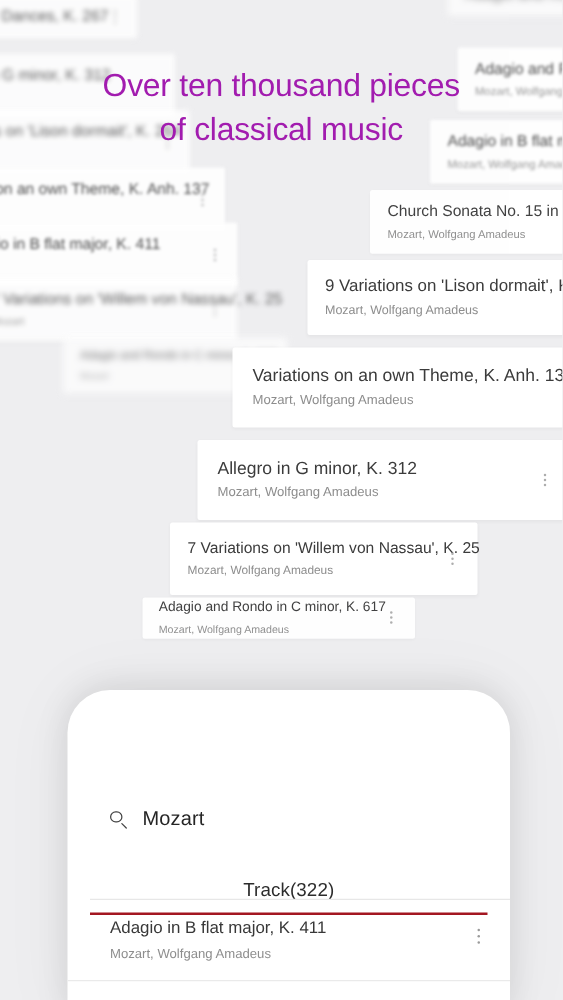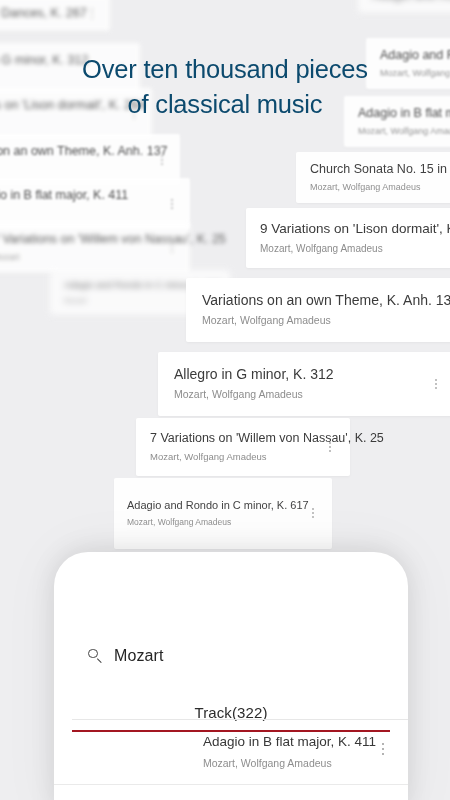--- a/index.html
+++ b/index.html
@@ -87,21 +87,21 @@
   .headline {
     position: absolute;
     left: 0;
     top: 52px;
     width: 450px;
     text-align: center;
     font-size: 25.5px;
     line-height: 1.38;
     font-weight: 300;
     letter-spacing: -0.2px;
-    color: #0c4a6e;
+    color: #a21caf;
     z-index: 40;
     white-space: pre-line;
   }
 
   
   .phone {
     position: absolute;
     left: 54px;
     top: 552px;
     width: 354px;
@@ -185,21 +185,21 @@
   }
   .track-row {
     position: relative;
     padding: 13px 18px 12px 34px;
     border-top: 1px solid #eaeaea;
     display: flex;
     align-items: flex-start;
     justify-content: space-between;
     box-sizing: border-box;
   }
-  .track-row:first-child { border-top: none; justify-content: flex-end; }
+  .track-row:first-child { border-top: none; }
   .track-row .meta { min-width: 0; }
   .track-row .title {
     font-size: 13.5px;
     color: #383838;
     line-height: 1.35;
     white-space: nowrap;
   }
   .track-row .artist {
     font-size: 10.5px;
     color: #8e8e8e;
@@ -369,33 +369,33 @@
         <div class="t1" style="font-size:14px;">Allegro in G minor, K. 312</div>
         <div class="t2" style="font-size:10.5px;">Mozart, Wolfgang Amadeus</div>
       </div>
       <div class="kebab">
           <i></i>
           <i></i>
           <i></i>
         </div>
     </div>
 
-    <div class="bgcard b0" style="left:136px; top:418px; width:214px; padding:12px 14px;">
+    <div class="bgcard b0" style="left:136px; top:418px; width:246px; padding:12px 14px;">
       <div class="txt">
         <div class="t1" style="font-size:12.5px;">7 Variations on 'Willem von Nassau', K. 25</div>
         <div class="t2" style="font-size:9.5px;">Mozart, Wolfgang Amadeus</div>
       </div>
       <div class="kebab">
           <i></i>
           <i></i>
           <i></i>
         </div>
     </div>
 
-    <div class="bgcard b1" style="left:114px; top:478px; width:218px; padding:20px 13px;">
+    <div class="bgcard b1" style="left:114px; top:478px; width:218px; padding:1px 13px;">
       <div class="txt">
         <div class="t1" style="font-size:11px;">Adagio and Rondo in C minor, K. 617</div>
         <div class="t2" style="font-size:8.5px;">Mozart, Wolfgang Amadeus</div>
       </div>
       <div class="kebab">
           <i></i>
           <i></i>
           <i></i>
         </div>
     </div>

